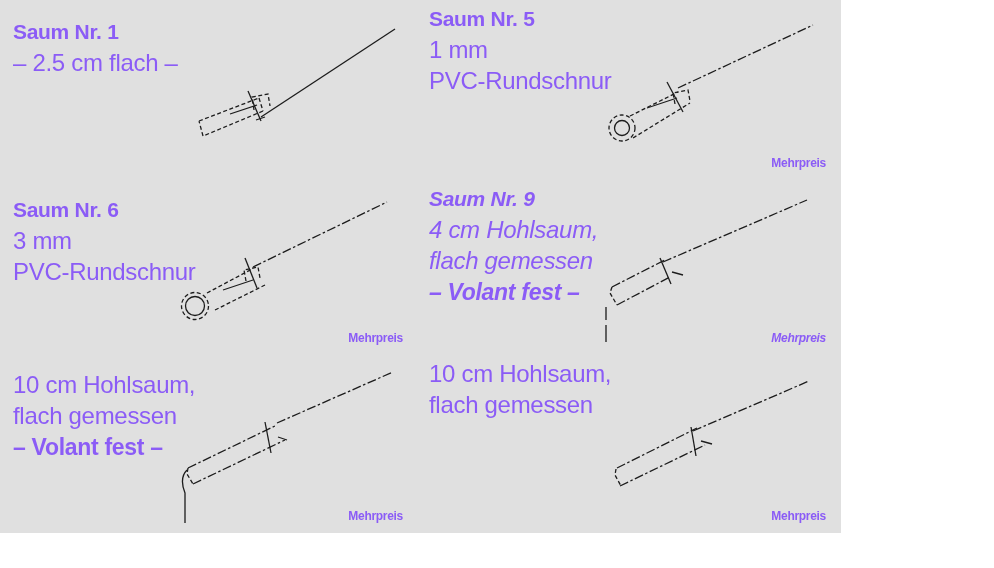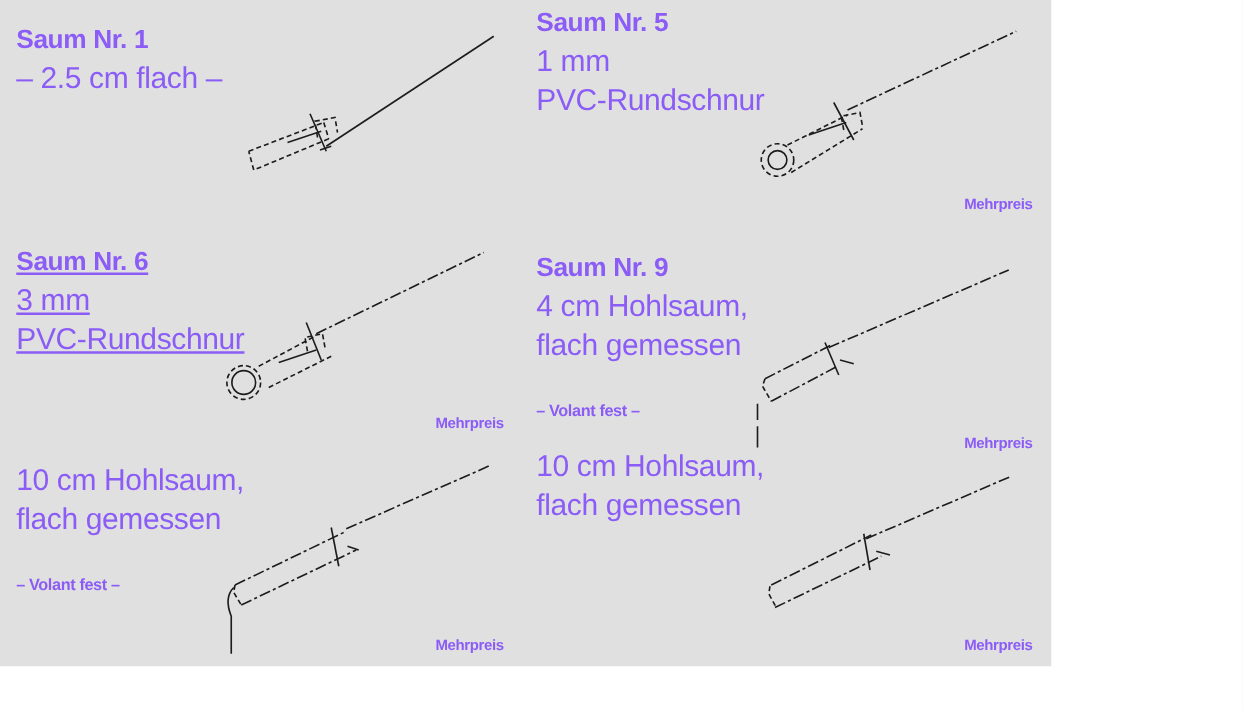--- a/index.html
+++ b/index.html
@@ -4,30 +4,30 @@
 <style>
   html,body{margin:0;padding:0;background:#ffffff;}
   .stage{
     position:relative;width:994px;height:568px;background:#ffffff;overflow:hidden;
     font-family:"Liberation Sans", sans-serif;color:#8b5cf6;
   }
   .panel{position:absolute;left:0;top:0;width:841px;height:533px;background:#e0e0e0;}
   .cell{position:absolute;box-sizing:border-box;}
   .c0{left:0;top:0;width:420px;height:180px;}
   .c1{left:420px;top:0;width:421px;height:180px;}
-  .c2{left:0;top:180px;width:420px;height:175px;text-decoration:underline;}
-  .c3{left:420px;top:196px;width:421px;height:175px;}
+  .c2{left:0;top:180px;width:420px;height:175px;}
+  .c3{left:420px;top:180px;width:421px;height:175px;font-style:italic;}
   .c4{left:0;top:355px;width:420px;height:178px;}
   .c5{left:420px;top:355px;width:421px;height:178px;}
   .col-left{padding:14px 0 0 13px;}
   .col-right{padding:3px 0 0 9px;}
   .c0{padding-top:16px;}
   .title{margin:0;font-size:21px;font-weight:700;line-height:31px;letter-spacing:-0.3px;}
   .line{margin:0;font-size:24px;font-weight:400;line-height:31px;letter-spacing:-0.3px;}
-  .volant{margin:21px 0 0 0;font-size:13px;font-weight:700;line-height:31px;letter-spacing:-0.3px;}
+  .volant{margin:1px 0 0 0;font-size:23px;font-weight:700;line-height:31px;letter-spacing:-0.3px;}
   .surcharge{
     position:absolute;bottom:10px;font-size:12px;font-weight:700;letter-spacing:-0.3px;
   }
   .col-right .surcharge{right:15px;}
   .col-left .surcharge{right:17px;}
   .diagram{position:absolute;}
   .d0{left:180px;top:20px;}
   .d1{left:180px;top:20px;}
   .d2{left:170px;top:20px;}
   .d3{left:180px;top:15px;}

